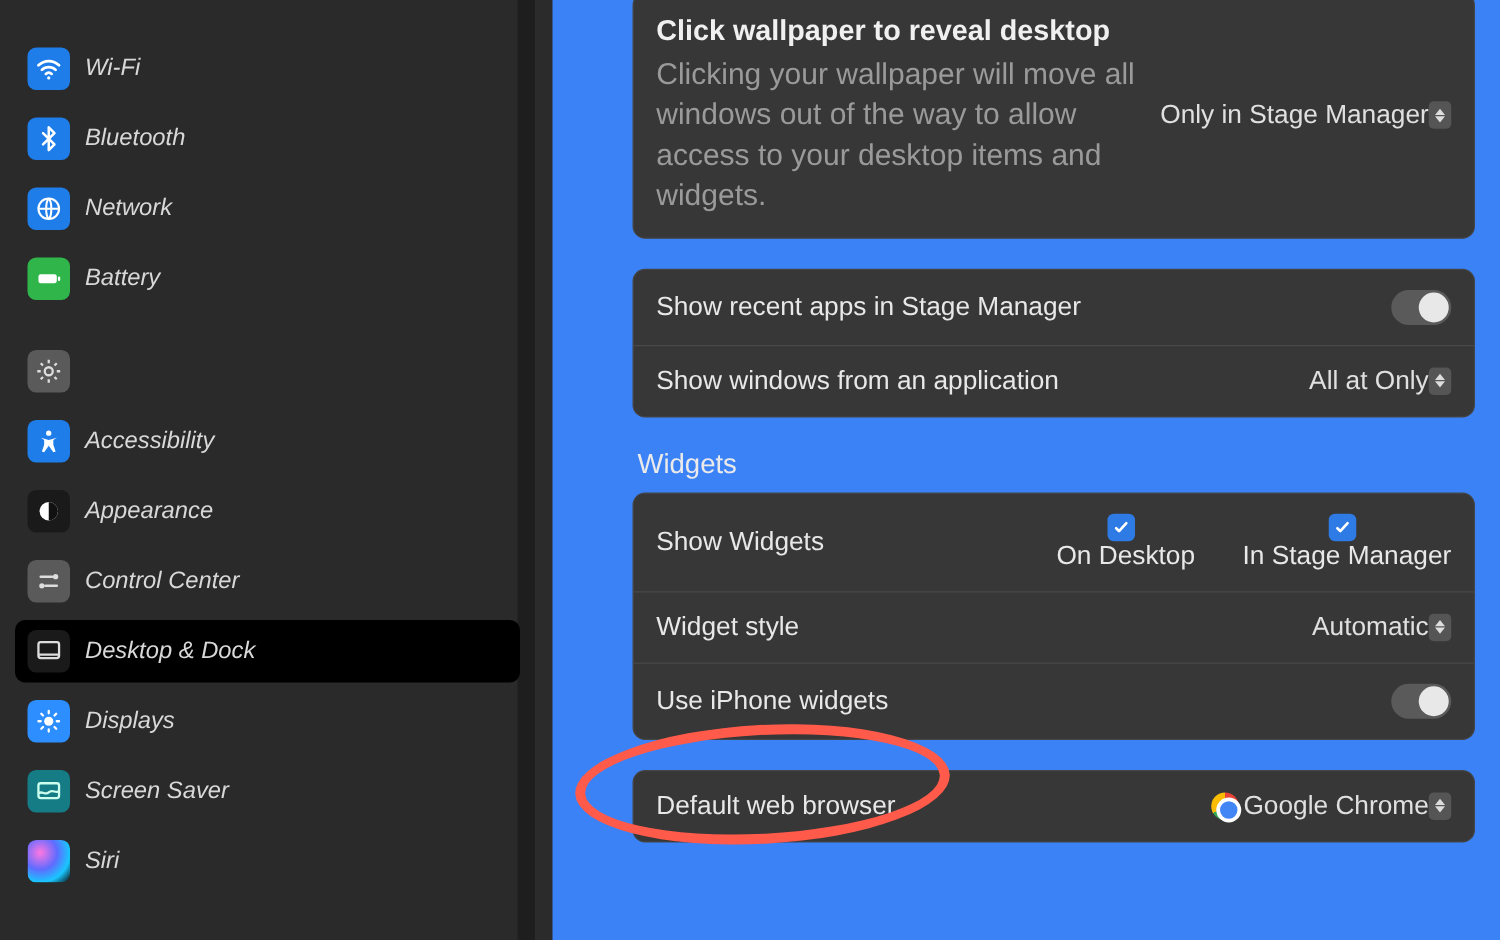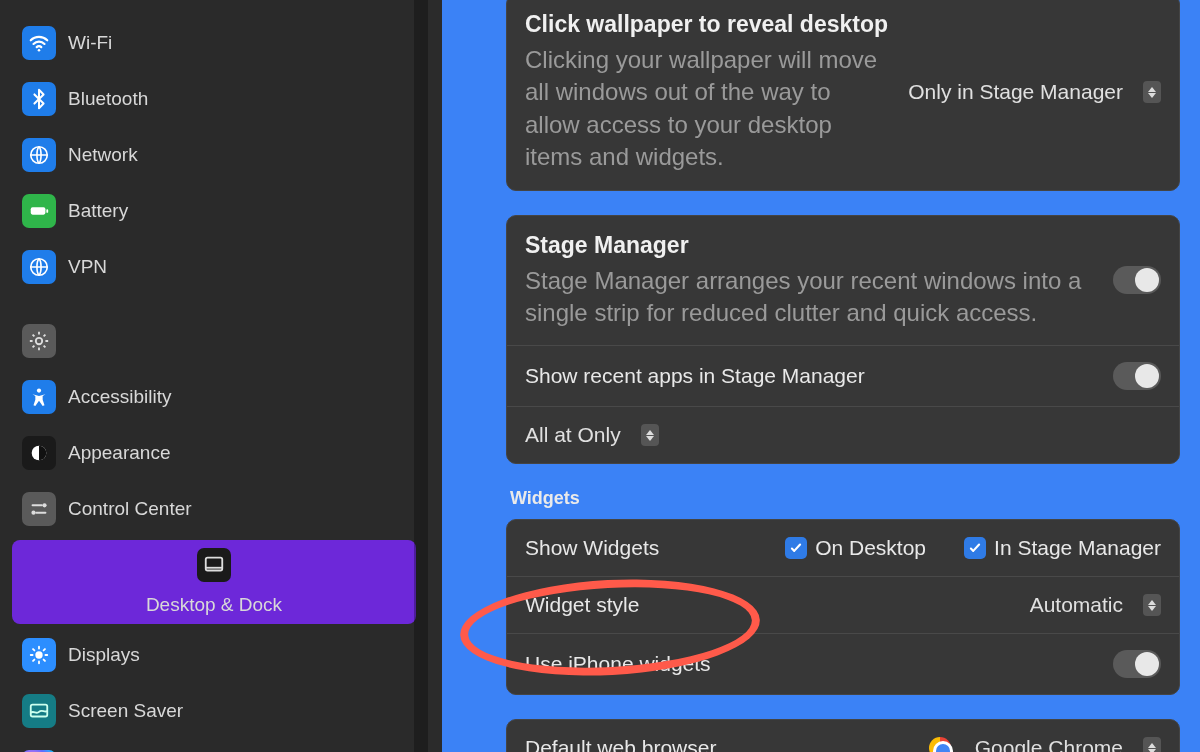--- a/index.html
+++ b/index.html
@@ -8,44 +8,44 @@
     font-family: -apple-system, "Helvetica Neue", Helvetica, Arial, sans-serif;
     background: #2b2b2b;
     color: #e8e8e8;
     display: flex;
   }
   
   .sidebar {
     width: 428px;
     height: 100%;
     background: #2a2a2a;
-    padding: 18px 12px 0 12px;
+    padding: 30px 12px 0 12px;
     position: relative;
+    font-style: italic;
   }
   .sidebar::after {
     content: "";
     position: absolute;
     top: 0; right: 0; bottom: 0;
     width: 14px;
     background: rgba(0,0,0,0.28);
   }
   .side-item {
     display: flex;
     align-items: center;
     gap: 12px;
     padding: 8px 10px;
     border-radius: 8px;
     font-size: 19px;
     color: #d8d8d8;
     margin-bottom: 6px;
     cursor: pointer;
   }
   .side-item.selected {
-    background: #6d28d9;
-    flex-direction: column;
+    background: #000000;
   }
   .side-gap { height: 18px; }
   .side-icon {
     width: 34px; height: 34px;
     border-radius: 7px;
     display: flex; align-items: center; justify-content: center;
     flex: 0 0 34px;
   }
   .side-icon svg { width: 22px; height: 22px; }
   .ic-blue   { background: #1f7dea; }
@@ -79,37 +79,37 @@
     padding: 16px 18px;
     border-top: 1px solid rgba(255,255,255,0.09);
     font-size: 21px;
   }
   .row:first-child { border-top: none; }
   .row .title-block { flex: 1; min-width: 0; }
   .row .title-block .title { font-size: 23px; font-weight: 600; color: #f0f0f0; margin-bottom: 6px; }
   .row .title-block .desc  { font-size: 24px; color: #9a9a9a; line-height: 1.35; }
   .row-label { flex: 1; color: #e8e8e8; }
   .section-heading {
-    font-size: 18px; font-weight: 700; color: #eaeaea;
+    font-size: 22px; font-weight: 400; color: #eaeaea;
     margin: 6px 4px 10px 4px;
   }
   
   .toggle {
     width: 48px; height: 28px; border-radius: 14px;
     background: #5a5a5a; position: relative; flex: 0 0 48px;
     cursor: pointer;
   }
   .toggle::after {
     content: ""; position: absolute; top: 2px; right: 2px;
     width: 24px; height: 24px; border-radius: 50%;
     background: #e8e8e8;
   }
   
   .popup {
-    display: inline-flex; align-items: center; gap: 20px;
+    display: inline-flex; align-items: center; gap: 0;
     color: #e0e0e0; font-size: 21px;
     cursor: pointer;
   }
   .stepper {
     width: 18px; height: 22px; border-radius: 4px; background: #555;
     display: flex; flex-direction: column; align-items: center; justify-content: center;
     gap: 1px;
     flex: 0 0 18px;
   }
   .stepper::before, .stepper::after {
@@ -117,21 +117,21 @@
   }
   .stepper::before { border-bottom: 5px solid #ddd; }
   .stepper::after  { border-top: 5px solid #ddd; }
   
   .check {
     width: 22px; height: 22px; border-radius: 5px; background: #2f7be6;
     display: inline-flex; align-items: center; justify-content: center;
     margin-right: 8px; flex: 0 0 22px;
   }
   .check svg { width: 14px; height: 14px; }
-  .check-label { display: inline-flex; align-items: center; font-size: 21px; margin-left: 18px; cursor: pointer; }
+  .check-label { display: inline-flex; align-items: center; font-size: 21px; margin-left: 18px; cursor: pointer; flex-direction: column; }
   
   .chrome-icon {
     width: 22px; height: 22px; border-radius: 50%;
     background: conic-gradient(#ea4335 0 120deg, #34a853 120deg 240deg, #fbbc05 240deg 360deg);
     position: relative; display:inline-block; margin-right: 4px;
   }
   .chrome-icon::after {
     content: ""; position:absolute; top:4px; left:4px; width:14px; height:14px; border-radius:50%;
     background:#4285f4; border:3px solid #fff;
   }
@@ -183,29 +183,20 @@
   <div class="side-item">
     <span class="side-icon ic-green">
       <svg viewBox="0 0 24 24" fill="#fff">
           <rect x="3" y="8" width="16" height="8" rx="2"></rect>
           <rect x="20" y="10" width="2" height="4" rx="1"></rect>
         </svg>
     </span>
     <span class="side-label">Battery</span>
   </div>
 
-  <div class="side-item">
-    <span class="side-icon ic-blue">
-      <svg viewBox="0 0 24 24" fill="none" stroke="#fff" stroke-width="1.8">
-          <circle cx="12" cy="12" r="9"></circle>
-          <path d="M3 12h18M12 3c3 3 3 15 0 18M12 3c-3 3-3 15 0 18"></path>
-        </svg>
-    </span>
-    <span class="side-label">VPN</span>
-  </div>
 
   <div class="side-gap"></div>
 
   <div class="side-item">
     <span class="side-icon ic-grey">
       <svg viewBox="0 0 24 24" fill="none" stroke="#ddd" stroke-width="2">
           <circle cx="12" cy="12" r="3.5"></circle>
           <path d="M12 2v3M12 19v3M2 12h3M19 12h3M5 5l2 2M17 17l2 2M19 5l-2 2M7 17l-2 2"></path>
         </svg>
     </span>
@@ -293,31 +284,25 @@
       </div>
       <div class="popup">
         <span>Only in Stage Manager</span>
         <span class="stepper"></span>
       </div>
     </div>
   </div>
 
   <div class="panel">
     <div class="row">
-      <div class="title-block">
-        <div class="title">Stage Manager</div>
-        <div class="desc">Stage Manager arranges your recent windows into a single strip for reduced clutter and quick access.</div>
-      </div>
-      <div class="toggle"></div>
-    </div>
-    <div class="row">
       <div class="row-label">Show recent apps in Stage Manager</div>
       <div class="toggle"></div>
     </div>
     <div class="row">
+      <div class="row-label">Show windows from an application</div>
       <div class="popup">
         <span>All at Only</span>
         <span class="stepper"></span>
       </div>
     </div>
   </div>
 
   <div class="section-heading">Widgets</div>
 
   <div class="panel">

